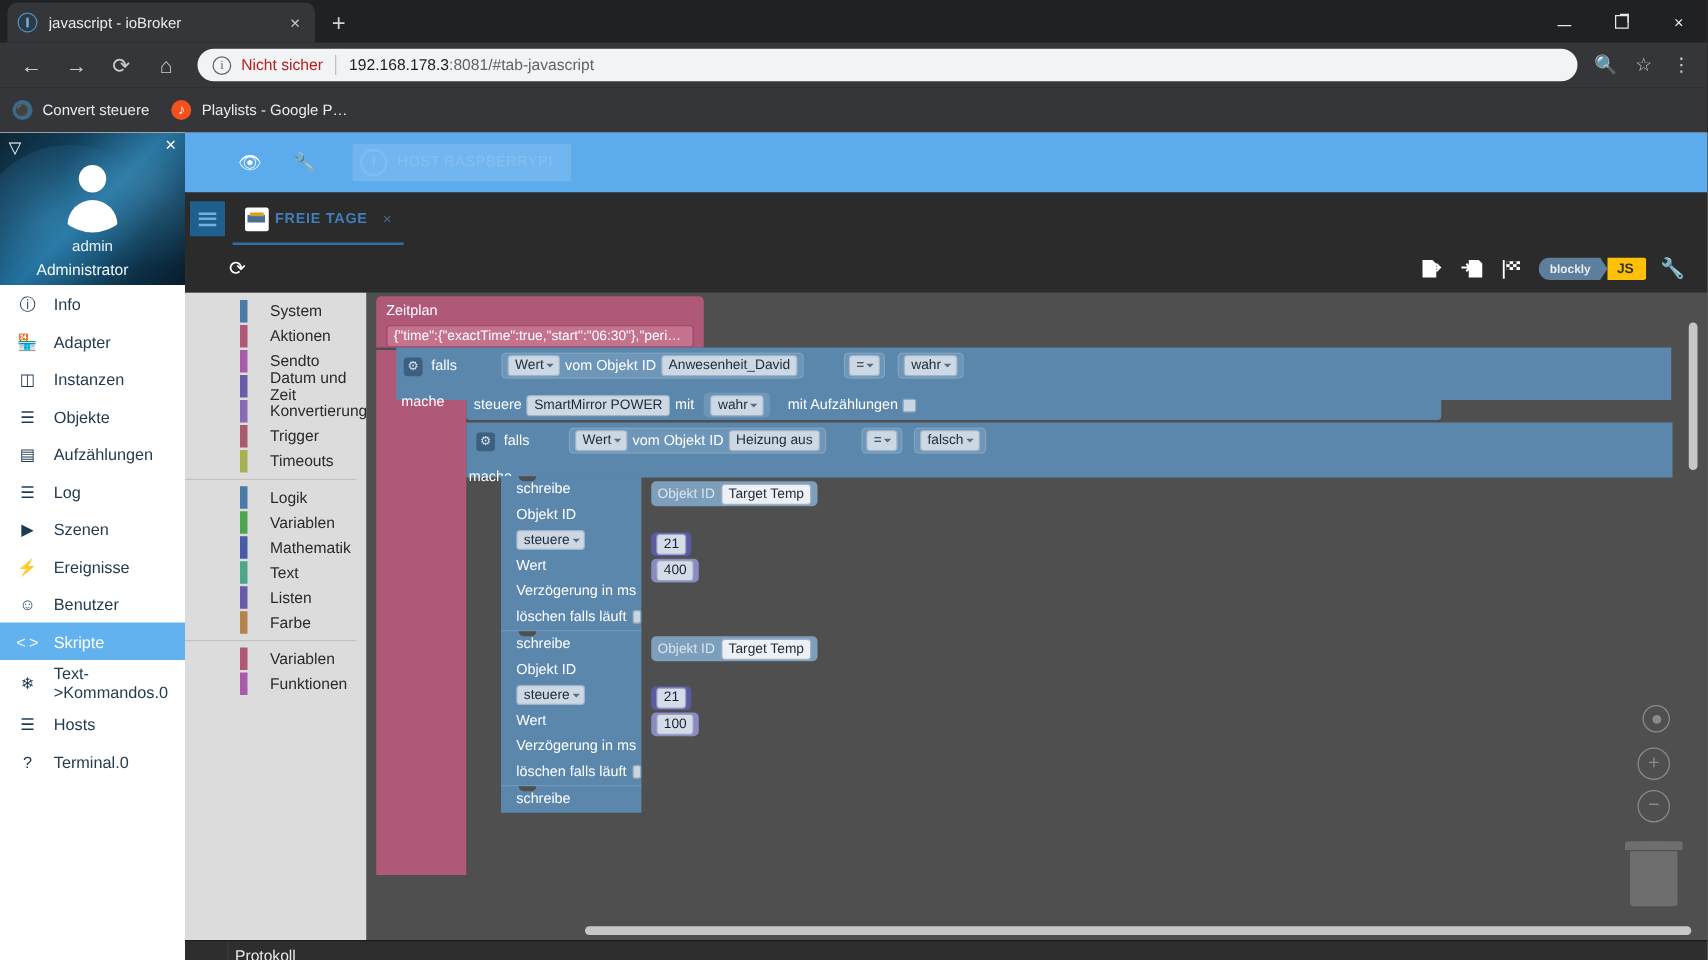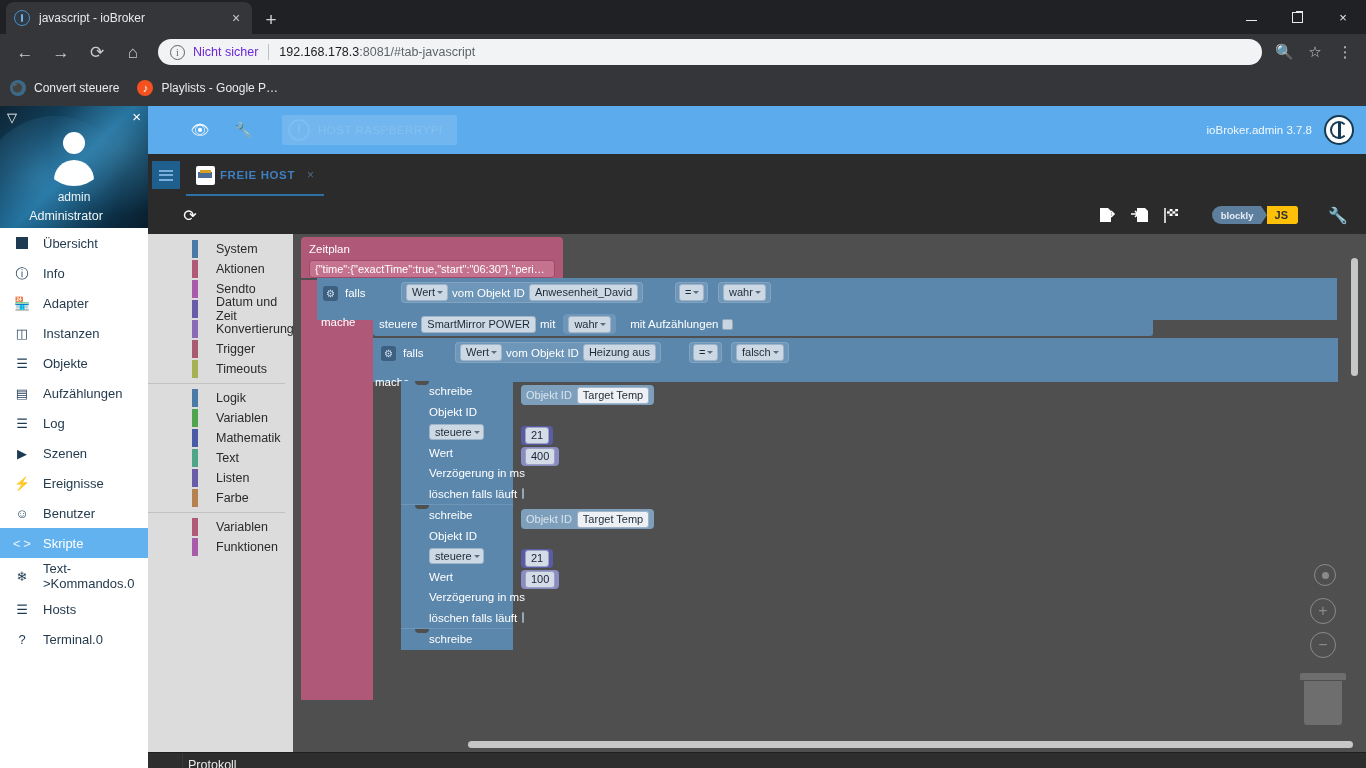--- a/index.html
+++ b/index.html
@@ -77,21 +77,21 @@
     flex: 1; height: 26px; margin: 0 8px 0 10px; background: #f1f3f4;
     border-radius: 13px; display: flex; align-items: center;
     padding: 0 12px; min-width: 0;
   }
   .ob-info {
     width: 15px; height: 15px; border: 1.3px solid #5f6368;
     border-radius: 50%; color: #5f6368; font-size: 10px;
     display: flex; align-items: center; justify-content: center;
     font-family: "Liberation Serif", serif; flex: 0 0 auto;
   }
-  .ob-warn { margin-left: 8px; color: #6d28d9; font-size: 12.5px; white-space: nowrap; }
+  .ob-warn { margin-left: 8px; color: #b91c1c; font-size: 12.5px; white-space: nowrap; }
   .ob-sep { width: 1px; height: 16px; background: #bdc1c6; margin: 0 10px; }
   .ob-url { color: #202124; font-size: 12.5px; white-space: nowrap; }
   .ob-url .dim { color: #5f6368; }
   .tb-right { display: flex; align-items: center; flex: 0 0 auto; }
   .tb-ico {
     width: 30px; height: 30px; color: #c9cbcf; font-size: 15px;
     display: flex; align-items: center; justify-content: center;
   }
   .tb-ico.last { margin-right: 6px; }
 
@@ -287,21 +287,21 @@
   }
   .et-right {
     position: absolute; right: 16px; top: 0; height: 38px;
     display: flex; align-items: center; gap: 8px;
   }
   .et-ico {
     width: 24px; height: 24px; color: #fff; display: flex;
     align-items: center; justify-content: center;
   }
   .bj-toggle {
-    display: flex; align-items: center; height: 18px; margin: 0 20px;
+    display: flex; align-items: center; height: 18px; margin: 0 1px;
     border-radius: 2px; overflow: hidden; position: relative;
   }
   .bj-blockly {
     background: #5d7e9c; color: #e6eef6; font-size: 9.5px; font-weight: bold;
     padding: 0 7px 0 9px; height: 18px; display: flex; align-items: center;
     border-radius: 9px 0 0 9px;
   }
   .bj-js {
     background: #ffc107; color: #303030; font-size: 11px; font-weight: bold;
     padding: 0 10px 0 8px; height: 18px; display: flex; align-items: center;
@@ -391,21 +391,21 @@
     border: 1px solid #93a8ba; display: inline-block;
   }
   .write-grp {
     background: #5b87ad; border-top: 1px solid #6d97ba; position: relative;
   }
   .write-grp::after {
     content: ""; position: absolute; left: 14px; top: 0; width: 14px;
     height: 4px; background: #4f4f4f; border-radius: 0 0 7px 7px;
   }
   .wr-row {
-    height: 20.5px; display: flex; align-items: center; padding-left: 28px;
+    height: 20.5px; display: flex; align-items: center; padding-left: 12px;
     color: #fff; font-size: 11.5px; white-space: nowrap;
   }
   .wr-dd {
     background: #ccd9e5; border: 1px solid #9fb4c8; border-radius: 3px;
     color: #1d2a36; font-size: 11px; padding: 0 11px 0 5px; line-height: 14px;
     position: relative;
   }
   .wr-dd::after {
     content: ""; position: absolute; right: 3px; top: 6px;
     border-left: 3px solid transparent; border-right: 3px solid transparent;
@@ -538,26 +538,20 @@
     <div class="sidebar">
       <div class="sb-profile">
         <span class="sb-collapse">▽</span>
         <span class="sb-close">×</span>
         <div class="sb-avatar inv"></div>
         <div class="sb-user">admin</div>
         <div class="sb-role">Administrator</div>
       </div>
       <div class="sb-nav">
         <div class="sb-item">
-          <span class="sb-ico">
-              <span class="ico-grid"></span>
-            </span>
-          <span class="sb-label">Übersicht</span>
-        </div>
-        <div class="sb-item">
           <span class="sb-ico">ⓘ</span>
           <span class="sb-label">Info</span>
         </div>
         <div class="sb-item">
           <span class="sb-ico">🏪</span>
           <span class="sb-label">Adapter</span>
         </div>
         <div class="sb-item">
           <span class="sb-ico">◫</span>
           <span class="sb-label">Instanzen</span>
@@ -607,35 +601,31 @@
 
     <div class="app">
 
       <div class="app-header">
         <div class="ah-ico eye">👁</div>
         <div class="ah-ico">🔧</div>
         <div class="host-chip">
           <span class="host-power"></span>
           <span class="host-label">HOST RASPBERRYPI</span>
         </div>
-        <div class="ah-right">
-          <span class="ah-version">ioBroker.admin 3.7.8</span>
-          <span class="ah-logo"></span>
-        </div>
       </div>
 
       <div class="tabbar">
         <div class="tb-menu">
             <i></i>
             <i></i>
             <i></i>
           </div>
         <div class="script-tab">
           <span class="st-icon"></span>
-          <span class="st-label">FREIE HOST</span>
+          <span class="st-label">FREIE TAGE</span>
           <span class="st-close">×</span>
         </div>
       </div>
 
       <div class="editor-toolbar">
         <div class="et-refresh">⟳</div>
         <div class="et-right">
           <div class="et-ico">
             <svg width="17" height="17" viewBox="0 0 17 17">
                 <path d="M1 1h8l3 3v11H1z" fill="#fff"></path>

